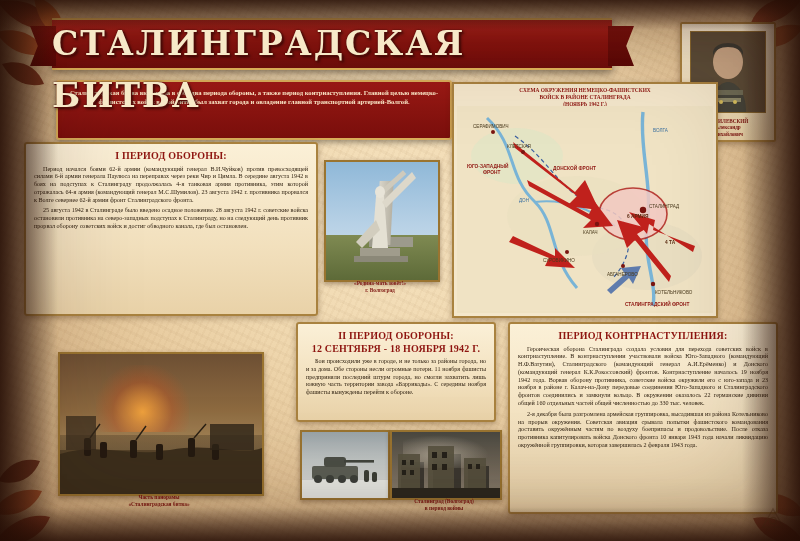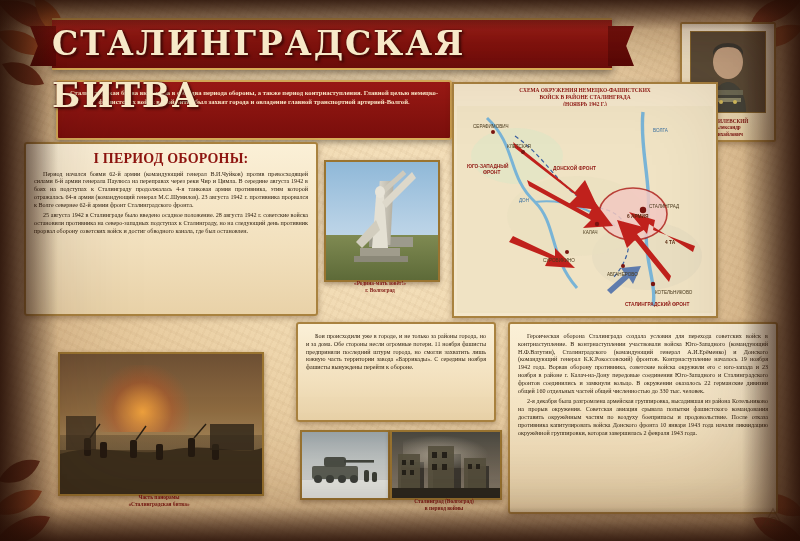--- a/index.html
+++ b/index.html
@@ -71,21 +71,21 @@
   .card{
     position:absolute;
     background:linear-gradient(180deg,#fbf0d7 0%, #f2e0bd 60%, #e9d2a8 100%);
     border:2px solid #a9823f;
     box-shadow:0 2px 6px rgba(60,30,10,.35);
     border-radius:3px;
   }
   .card .inner{padding:6px 8px;}
   .hdr{
     text-align:center;font-weight:bold;color:#8e1510;
-    font-size:14px;line-height:1.25;letter-spacing:.2px;
+    font-size:10px;line-height:1.25;letter-spacing:.2px;
     font-family:"Liberation Serif", serif;
   }
   .body-txt{
     font-size:6.1px;line-height:1.28;text-align:justify;color:#2a1c0c;
     font-family:"Liberation Serif", serif;
     hyphens:auto;
   }
   .body-txt.ind{text-indent:9px;}
 
   
@@ -358,20 +358,24 @@
       </svg>
     </div>
     <div class="photo-cap" style="top:142px">
       <div>Часть панорамы</div>
       <div>«Сталинградская битва»</div>
     </div>
   </div>
 
   <div class="card" style="left:296px;top:322px;width:196px;height:96px;">
     <div class="inner">
+      <div class="hdr">
+        <div>II ПЕРИОД ОБОРОНЫ:</div>
+        <div>12 СЕНТЯБРЯ - 18 НОЯБРЯ 1942 Г.</div>
+      </div>
       <div style="height:3px"></div>
       <div class="body-txt ind">Бои происходили уже в городе, и не только за районы города, но и за дома. Обе стороны несли огромные потери. 11 ноября фашисты предприняли последний штурм города, но смогли захватить лишь южную часть территории завода «Баррикады». С середины ноября фашисты вынуждены перейти к обороне.</div>
     </div>
   </div>
 
   <div class="photo-block" style="left:300px;top:430px;width:86px;height:66px;">
     <div class="pic">
       <div class="wintr"></div>
       <svg width="86" height="66" viewBox="0 0 86 66" style="position:absolute;inset:0">
         <rect x="0" y="48" width="86" height="18" fill="#e9ebe5"></rect>
@@ -420,20 +424,21 @@
     </div>
     <div class="photo-cap" style="top:68px">
       <div>Сталинград (Волгоград)</div>
       <div>в период войны</div>
     </div>
   </div>
 
   <div class="card" style="left:508px;top:322px;width:266px;height:188px;">
     <div class="inner">
       <div class="hdr">
+        <div>ПЕРИОД КОНТРНАСТУПЛЕНИЯ:</div>
       </div>
       <div style="height:3px"></div>
       <div class="body-txt ind">Героическая оборона Сталинграда создала условия для перехода советских войск в контрнаступление. В контрнаступлении участвовали войска Юго-Западного (командующий Н.Ф.Ватутин), Сталинградского (командующий генерал А.И.Ерёменко) и Донского (командующий генерал К.К.Рокоссовский) фронтов. Контрнаступление началось 19 ноября 1942 года. Ворвав оборону противника, советские войска окружили его с юго-запада и 23 ноября в районе г. Калач-на-Дону передовые соединения Юго-Западного и Сталинградского фронтов соединились и замкнули кольцо. В окружении оказалось 22 германские дивизии общей 160 отдельных частей общей численностью до 330 тыс. человек.</div>
       <div class="body-txt ind" style="margin-top:3px">2-я декабря была разгромлена армейская группировка, высадившая из района Котельниково на прорыв окружения. Советская авиация срывала попытки фашистского командования доставить окружённым частям по воздуху боеприпасы и продовольствие. После отказа противника капитулировать войска Донского фронта 10 января 1943 года начали ликвидацию окружённой группировки, которая завершилась 2 февраля 1943 года.</div>
     </div>
   </div>
 
   <svg class="watermark" viewBox="0 0 40 40">
     <path d="M4 34 L20 6 L36 34 Z" fill="none" stroke="#7a5a30" stroke-width="2"></path>
     <circle cx="20" cy="24" r="5" fill="none" stroke="#7a5a30" stroke-width="2"></circle>

